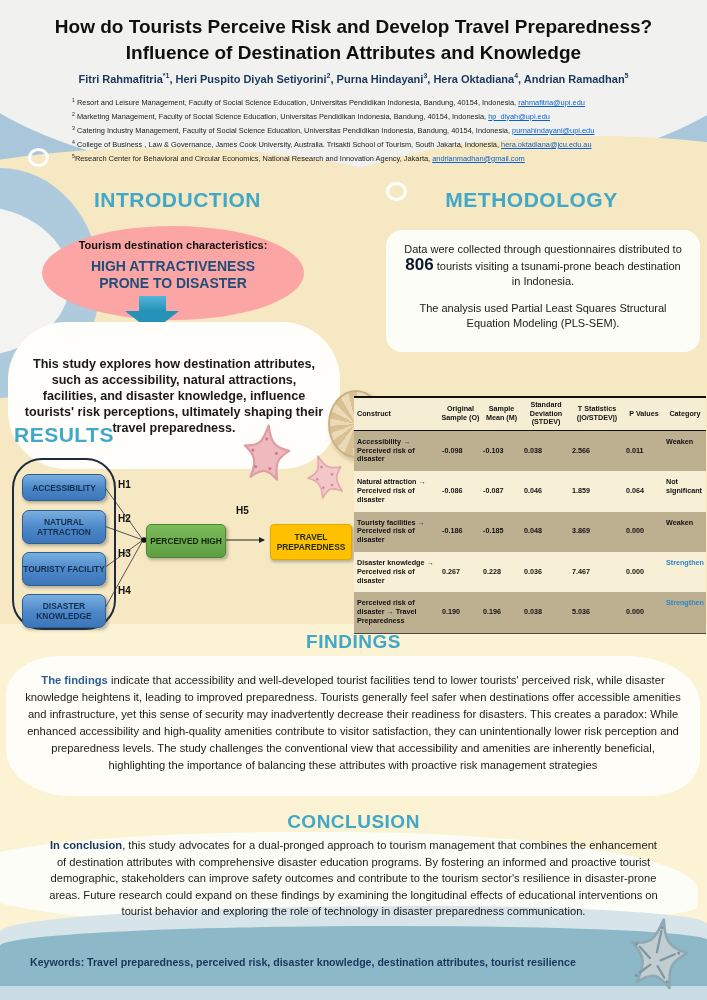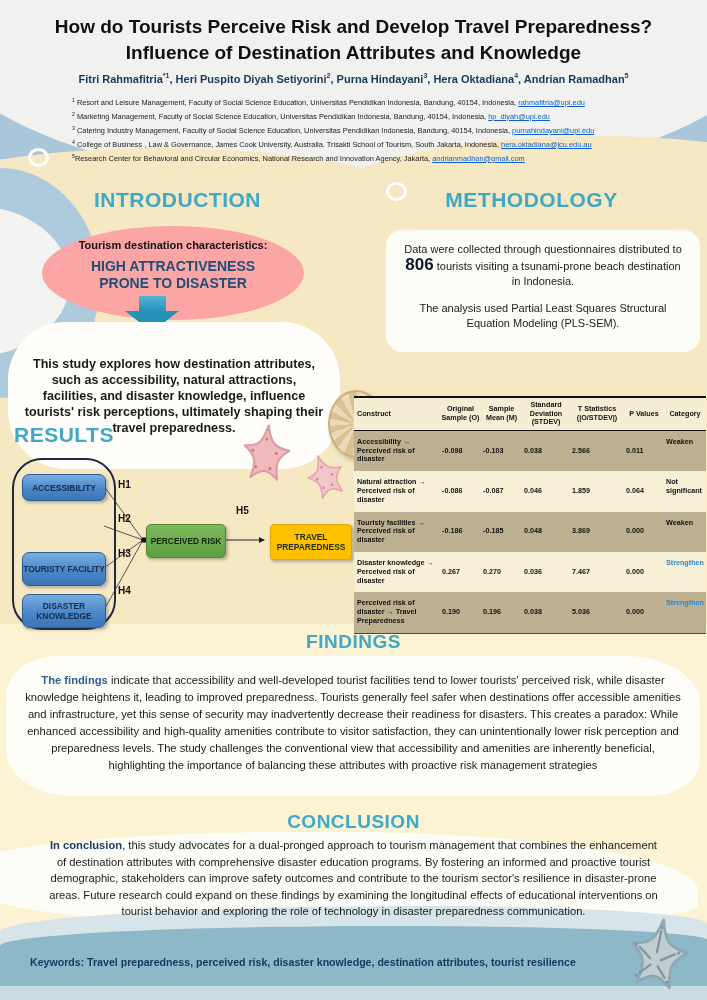--- a/index.html
+++ b/index.html
@@ -210,28 +210,29 @@
       </defs>
       <line x1="96" y1="36" x2="135" y2="90" stroke="#555" stroke-width="1"></line>
       <line x1="96" y1="76" x2="135" y2="90" stroke="#555" stroke-width="1"></line>
       <line x1="96" y1="118" x2="135" y2="90" stroke="#555" stroke-width="1"></line>
       <line x1="96" y1="160" x2="135" y2="90" stroke="#555" stroke-width="1"></line>
       <circle cx="136" cy="90" r="2.8" fill="#111"></circle>
       <line x1="216" y1="90" x2="256" y2="90" stroke="#222" stroke-width="1" marker-end="url(#ah)"></line>
     </svg>
     <div class="diag-outline"></div>
     <div class="diag-box db1">ACCESSIBILITY</div>
+    <div class="diag-box db2">NATURAL ATTRACTION</div>
     <div class="diag-box db3">TOURISTY FACILITY</div>
     <div class="diag-box db4">DISASTER KNOWLEDGE</div>
     <div class="h-label h1">H1</div>
     <div class="h-label h2">H2</div>
     <div class="h-label h3">H3</div>
     <div class="h-label h4">H4</div>
     <div class="h-label h5">H5</div>
-    <div class="diag-green">PERCEIVED RISK</div>
+    <div class="diag-green">PERCEIVED HIGH</div>
     <div class="diag-yellow">TRAVEL PREPAREDNESS</div>
   </div>
 
   <div class="abs res-table">
     <table id="res-table">
       <colgroup>
         <col class="c-construct">
           <col class="c-o">
           <col class="c-m">
           <col class="c-sd">
@@ -274,21 +275,21 @@
           <td>-0.186</td>
           <td>-0.185</td>
           <td>0.048</td>
           <td>3.869</td>
           <td>0.000</td>
           <td class="cat-default">Weaken</td>
         </tr>
         <tr class="even">
           <td class="construct">Disaster knowledge → Perceived risk of disaster</td>
           <td>0.267</td>
-          <td>0.270</td>
+          <td>0.228</td>
           <td>0.036</td>
           <td>7.467</td>
           <td>0.000</td>
           <td class="cat-strengthen">Strengthen</td>
         </tr>
         <tr class="odd">
           <td class="construct">Perceived risk of disaster → Travel Preparedness</td>
           <td>0.190</td>
           <td>0.196</td>
           <td>0.038</td>

